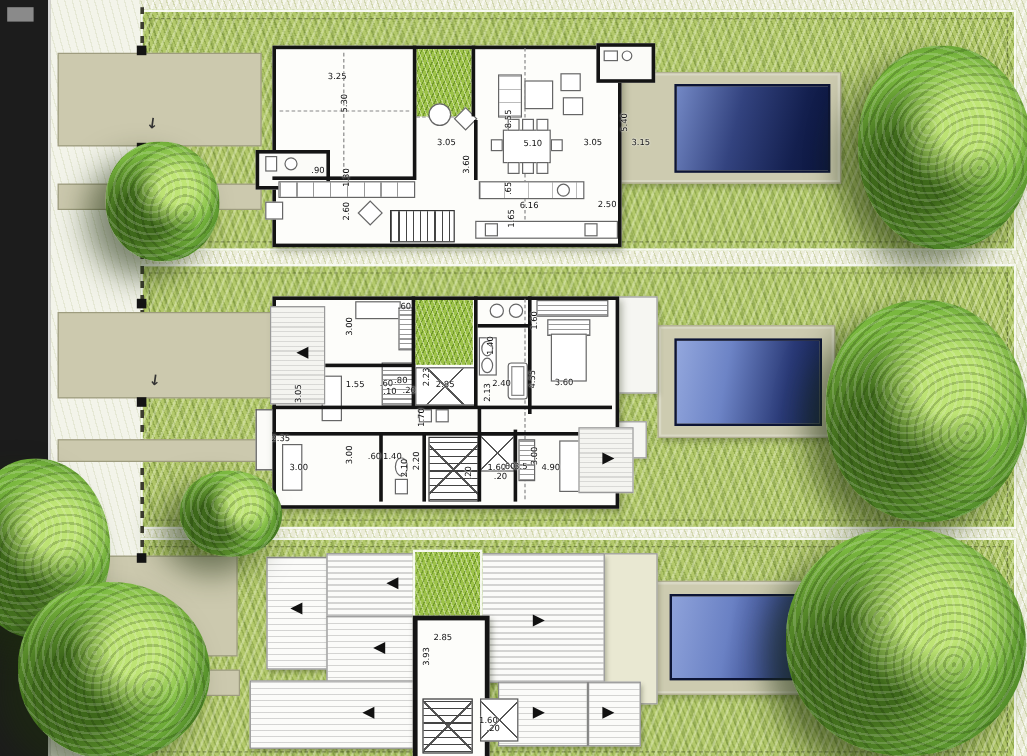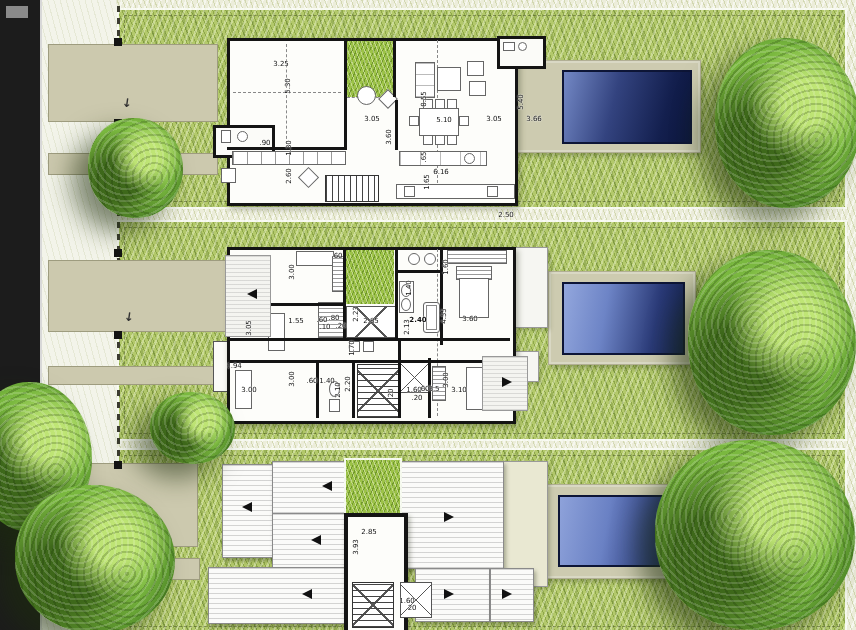--- a/index.html
+++ b/index.html
@@ -217,55 +217,55 @@
     <span class="dim v" style="left: 288px; top: 86px;">5.30</span>
     <span class="dim" style="left: 265px; top: 143px;">.90</span>
     <span class="dim v" style="left: 289px; top: 148px;">1.30</span>
     <span class="dim v" style="left: 289px; top: 176px;">2.60</span>
     <span class="dim" style="left: 372px; top: 119px;">3.05</span>
     <span class="dim v" style="left: 389px; top: 137px;">3.60</span>
     <span class="dim v" style="left: 424px; top: 99px;">8.55</span>
     <span class="dim" style="left: 444px; top: 120px;">5.10</span>
     <span class="dim v" style="left: 424px; top: 157px;">.65</span>
     <span class="dim" style="left: 441px; top: 172px;">6.16</span>
-    <span class="dim" style="left: 506px; top: 171px; margin-top: 44px;">2.50</span>
+    <span class="dim" style="left: 506px; top: 171px;">2.50</span>
     <span class="dim v" style="left: 427px; top: 182px;">1.65</span>
     <span class="dim v" style="left: 521px; top: 102px;">5.40</span>
-    <span class="dim" style="left: 534px; top: 119px;">3.66</span>
+    <span class="dim" style="left: 534px; top: 119px;">3.15</span>
     <span class="dim" style="left: 494px; top: 119px;">3.05</span>
     <span class="dim v" style="left: 292px; top: 272px;">3.00</span>
     <span class="dim" style="left: 337px; top: 256px;">.60</span>
     <span class="dim v" style="left: 446px; top: 267px;">1.60</span>
     <span class="dim" style="left: 296px; top: 321px;">1.55</span>
     <span class="dim v" style="left: 249px; top: 328px;">3.05</span>
     <span class="dim" style="left: 322px; top: 320px;">.60</span>
     <span class="dim" style="left: 334px; top: 318px;">.80</span>
     <span class="dim" style="left: 325px; top: 327px;">.10</span>
     <span class="dim" style="left: 341px; top: 326px;">.20</span>
     <span class="dim" style="left: 371px; top: 321px;">2.85</span>
     <span class="dim v" style="left: 356px; top: 314px;">2.23</span>
     <span class="dim v" style="left: 409px; top: 288px;">1.40</span>
-    <span class="dim" style="left: 418px; top: 320px; font-weight: bold;">2.40</span>
+    <span class="dim" style="left: 418px; top: 320px;">2.40</span>
     <span class="dim v" style="left: 407px; top: 327px;">2.13</span>
     <span class="dim v" style="left: 444px; top: 316px;">4.55</span>
     <span class="dim" style="left: 470px; top: 319px;">3.60</span>
-    <span class="dim" style="left: 234px; top: 366px;">1.94</span>
+    <span class="dim" style="left: 234px; top: 366px;">2.35</span>
     <span class="dim v" style="left: 352px; top: 348px;">1.70</span>
     <span class="dim v" style="left: 292px; top: 379px;">3.00</span>
     <span class="dim" style="left: 249px; top: 390px;">3.00</span>
     <span class="dim" style="left: 312px; top: 381px;">.60</span>
     <span class="dim" style="left: 327px; top: 381px;">1.40</span>
     <span class="dim v" style="left: 338px; top: 390px;">2.10</span>
     <span class="dim v" style="left: 348px; top: 384px;">2.20</span>
     <span class="dim v" style="left: 391px; top: 394px;">.20</span>
     <span class="dim" style="left: 414px; top: 390px;">1.60</span>
     <span class="dim" style="left: 417px; top: 398px;">.20</span>
     <span class="dim" style="left: 424px; top: 389px;">.60</span>
     <span class="dim" style="left: 434px; top: 389px;">3.5</span>
-    <span class="dim" style="left: 459px; top: 390px;">3.10</span>
+    <span class="dim" style="left: 459px; top: 390px;">4.90</span>
     <span class="dim v" style="left: 446px; top: 380px;">3.00</span>
     <span class="dim" style="left: 369px; top: 532px;">2.85</span>
     <span class="dim v" style="left: 356px; top: 547px;">3.93</span>
     <span class="dim" style="left: 407px; top: 601px;">1.60</span>
     <span class="dim" style="left: 411px; top: 608px;">.20</span>
     <div class="tri left" style="left: 252px; top: 294px;"></div>
     <div class="tri right" style="left: 507px; top: 382px;"></div>
     <div class="tri left" style="left: 327px; top: 486px;"></div>
     <div class="tri left" style="left: 247px; top: 507px;"></div>
     <div class="tri left" style="left: 316px; top: 540px;"></div>

